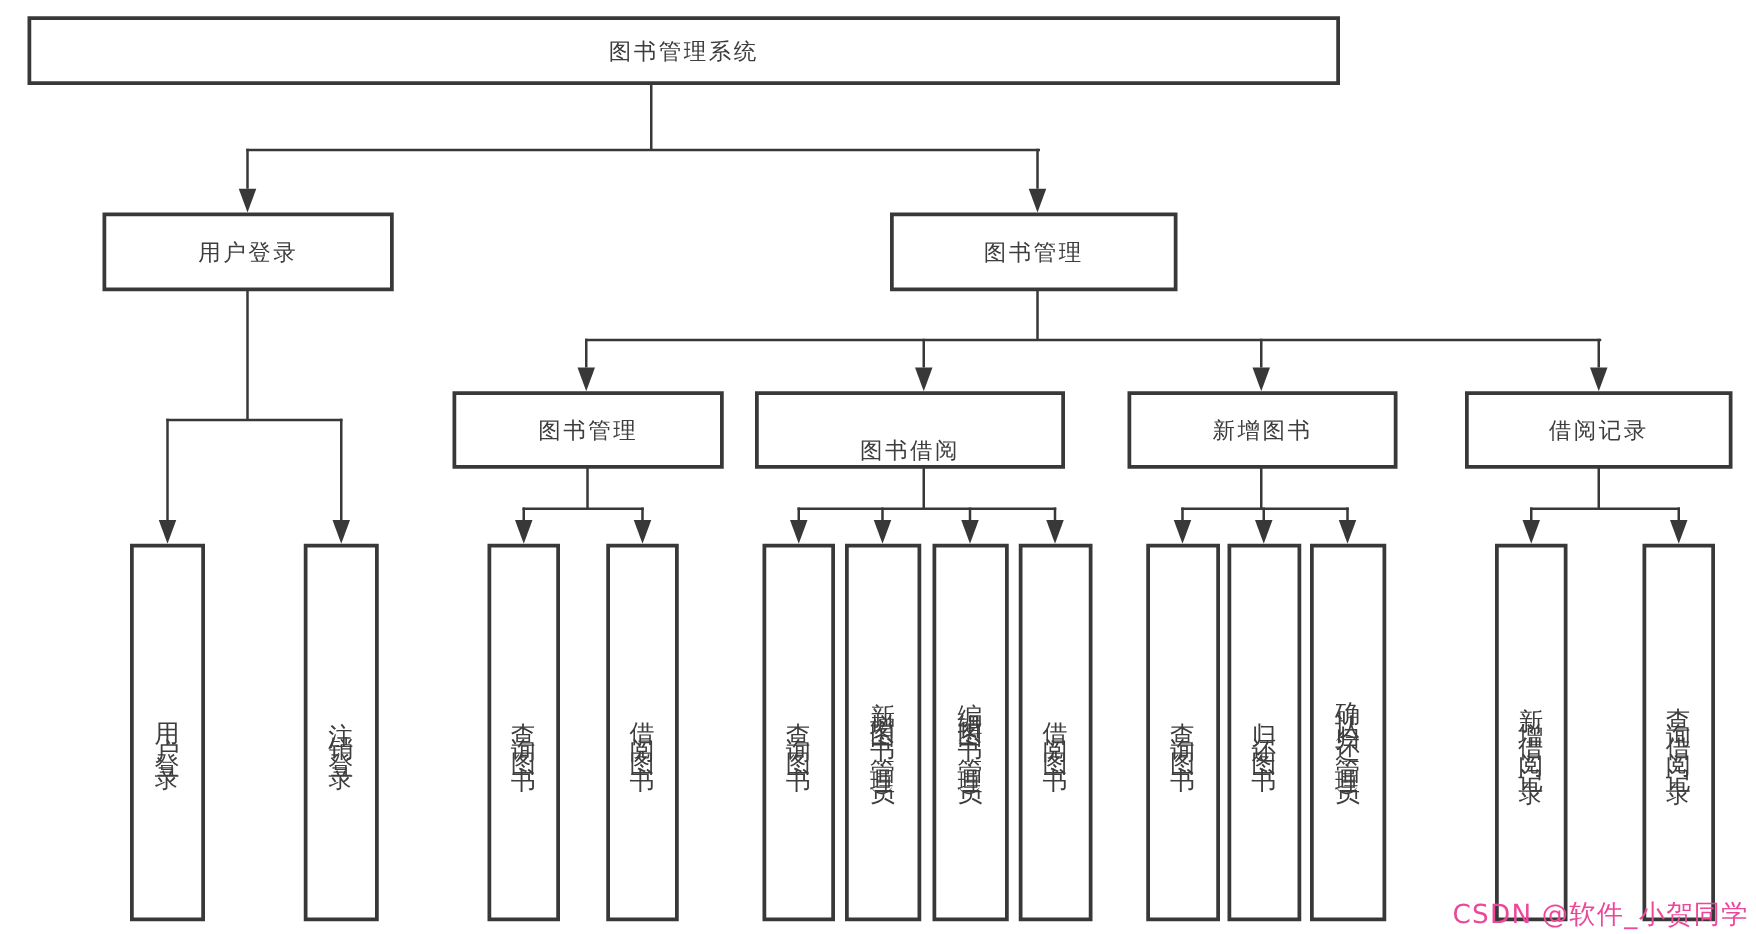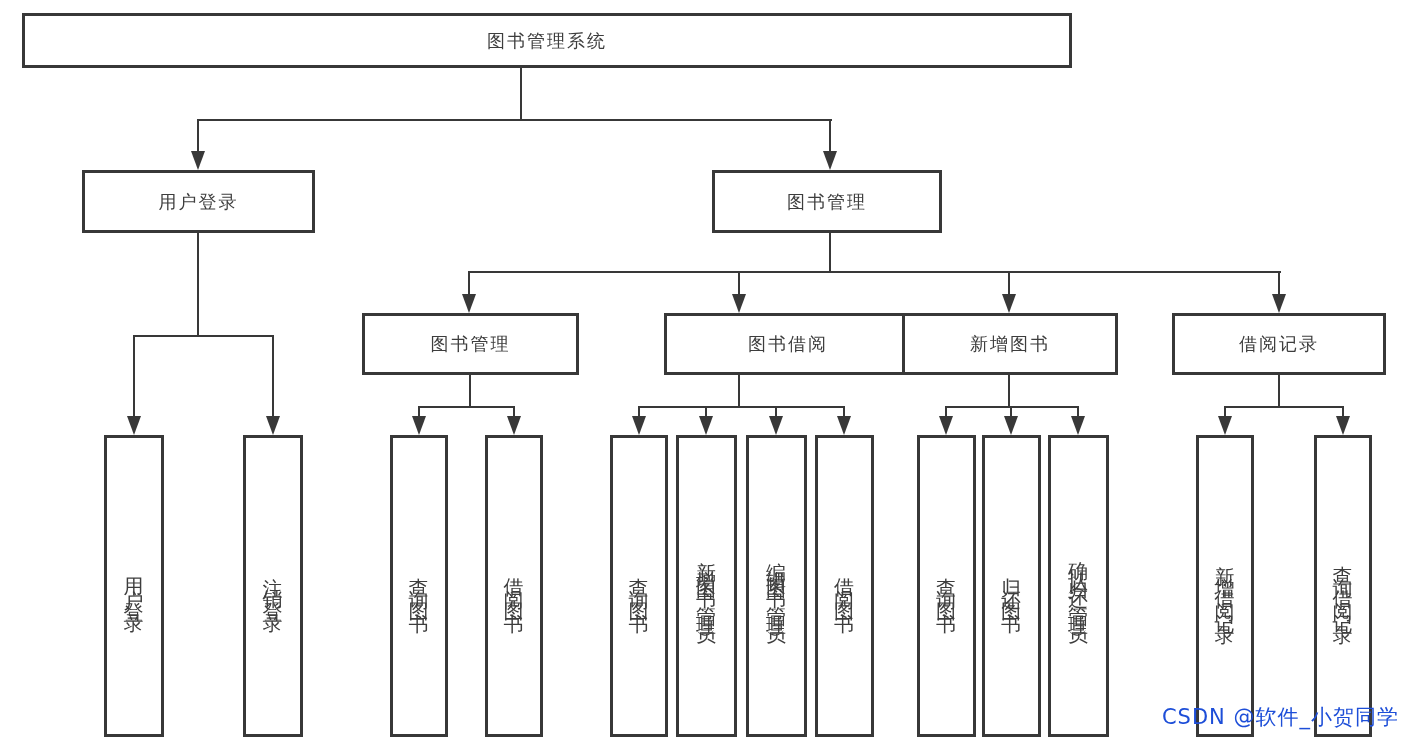--- a/index.html
+++ b/index.html
@@ -31,22 +31,22 @@
   .ln{position:absolute;background:#383838;}
   .arr{position:absolute;width:2px;background:#383838;}
   .arr::after{
     content:"";position:absolute;left:-6px;bottom:-19px;
     width:0;height:0;
     border-left:7px solid transparent;
     border-right:7px solid transparent;
     border-top:19px solid #383838;
   }
   .watermark{
-    position:absolute;right:6px;bottom:16px;
-    font-size:21px;letter-spacing:1px;color:#1d4ed8;
+    position:absolute;right:6px;bottom:2px;
+    font-size:21px;letter-spacing:1px;color:#ec4899;
     white-space:nowrap;
     text-align:center;
   }
 </style>
 </head>
 <body>
 
 <div id="stage">
 
   <div class="box hbox" style="left:22px;top:13px;width:1050px;height:55px;">
@@ -68,21 +68,21 @@
   <div class="ln" style="left:829px;top:232px;width:2px;height:40px;"></div>
   <div class="ln" style="left:468px;top:271px;width:813px;height:2px;"></div>
   <div class="arr" style="left:468px;top:271px;height:23px;"></div>
   <div class="arr" style="left:738px;top:271px;height:23px;"></div>
   <div class="arr" style="left:1008px;top:271px;height:23px;"></div>
   <div class="arr" style="left:1278px;top:271px;height:23px;"></div>
 
   <div class="box hbox" style="left:362px;top:313px;width:217px;height:62px;">
     <span>图书管理</span>
   </div>
-  <div class="box hbox" style="left:664px;top:313px;width:248px;height:62px;">
+  <div class="box hbox" style="left:604px;top:313px;width:248px;height:62px;align-items:flex-end;">
     <span>图书借阅</span>
   </div>
   <div class="box hbox" style="left:902px;top:313px;width:216px;height:62px;">
     <span>新增图书</span>
   </div>
   <div class="box hbox" style="left:1172px;top:313px;width:214px;height:62px;">
     <span>借阅记录</span>
   </div>
 
   <div class="ln" style="left:197px;top:232px;width:2px;height:104px;"></div>

